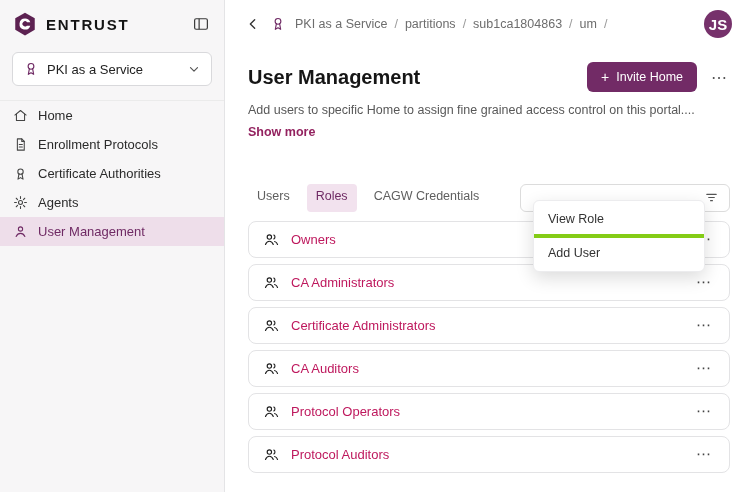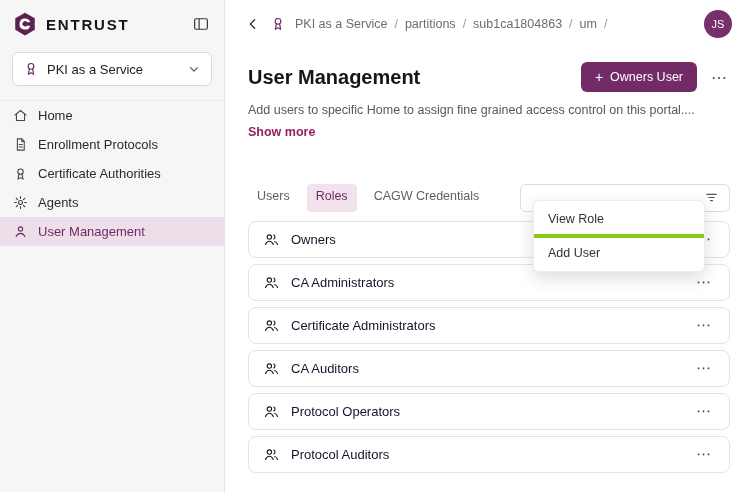--- a/index.html
+++ b/index.html
@@ -41,21 +41,21 @@
   
   .main { flex:1; position:relative; display:flex; flex-direction:column; min-width:0; background:#fff; }
   .topbar { height:48px; display:flex; align-items:center; gap:9px; padding:0 18px 0 20px; }
   .back-btn { background:none; border:none; padding:0; cursor:pointer; color:#333; }
   .crumb-ic { color:#6f2a64; }
   .crumbs { display:flex; align-items:center; gap:7px; font-size:12.5px; color:#6d6d6d; }
   .crumb { cursor:pointer; }
   .crumb-sep { color:#9a9a9a; }
   .avatar {
     margin-left:auto; width:28px; height:28px; border-radius:50%;
-    background:#76316b; color:#fff; font-size:11px; font-weight:normal;
+    background:#76316b; color:#fff; font-size:15px; font-weight:bold;
     display:flex; align-items:center; justify-content:center; cursor:pointer;
   }
 
   .content { padding:14px 20px 0 23px; flex:1; }
   .title-row { display:flex; align-items:center; height:30px; }
   .page-title { font-size:20px; font-weight:bold; color:#161616; }
   .invite-btn {
     margin-left:auto; height:30px; padding:0 14px; border:none; border-radius:6px;
     background:#722b66; color:#fff; font-size:12.5px; font-family:inherit;
     display:flex; align-items:center; gap:7px; cursor:pointer;
@@ -82,21 +82,21 @@
   }
   .filter-btn { background:none; border:none; padding:2px; cursor:pointer; color:#555; margin-left:auto; }
 
   .role-list { margin-top:9px; }
   .role-row {
     height:37px; margin-bottom:6px; background:#fff;
     border:1px solid #e3e3e5; border-radius:8px;
     display:flex; align-items:center; padding:0 14px;
   }
   .role-ic { color:#1f1f1f; }
-  .role-name { margin-left:11px; font-size:13px; color:#0f172a; }
+  .role-name { margin-left:11px; font-size:13px; color:#be185d; }
   .row-ellipsis {
     margin-left:auto; background:none; border:none; color:#444;
     font-size:15px; letter-spacing:2px; cursor:pointer; padding:0 2px; font-family:inherit;
   }
 
   
   .context-menu {
     position:absolute; top:200px; left:308px; width:172px; z-index:10;
     background:#fff; border:1px solid #ececee; border-radius:6px;
     box-shadow:0 6px 18px rgba(0,0,0,.14); padding:3px 0;
@@ -220,21 +220,21 @@
       <span class="crumb-sep">/</span>
     </nav>
     <div class="avatar">JS</div>
   </div>
 
   <div class="content">
     <div class="title-row">
       <h1 class="page-title" style="margin:0;">User Management</h1>
       <button class="invite-btn">
         <span class="plus">+</span>
-        <span>Owners User</span>
+        <span>Invite Home</span>
       </button>
       <button class="page-more-btn">⋯</button>
     </div>
 
     <div class="desc">Add users to specific Home to assign fine grained access control on this portal....</div>
     <span class="show-more">Show more</span>
 
     <div class="tabs-row">
       <span class="tab">Users</span>
       <span class="tab active">Roles</span>

